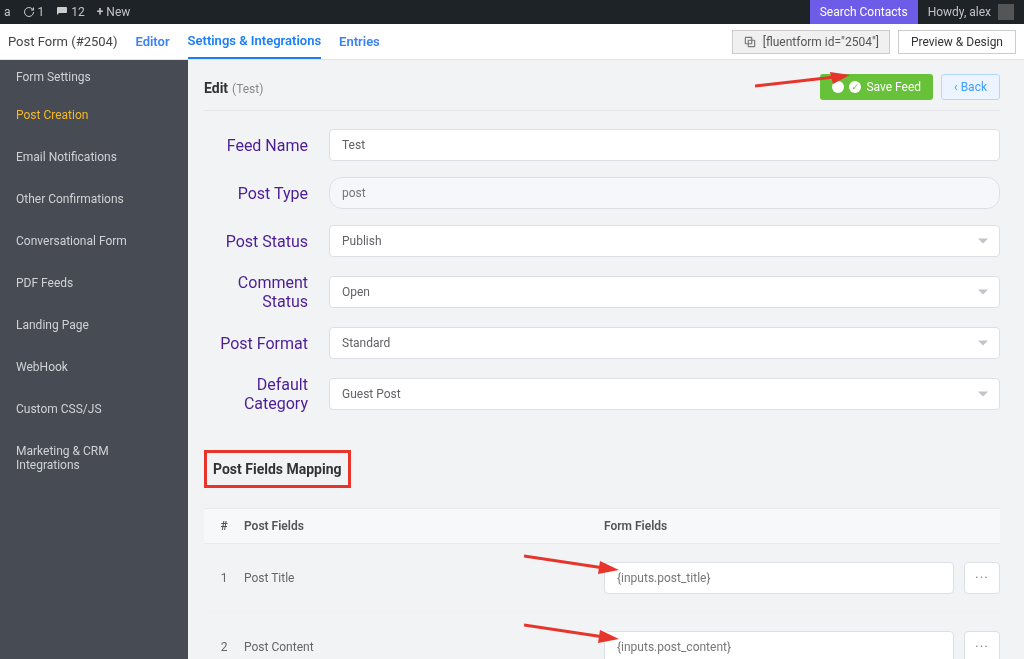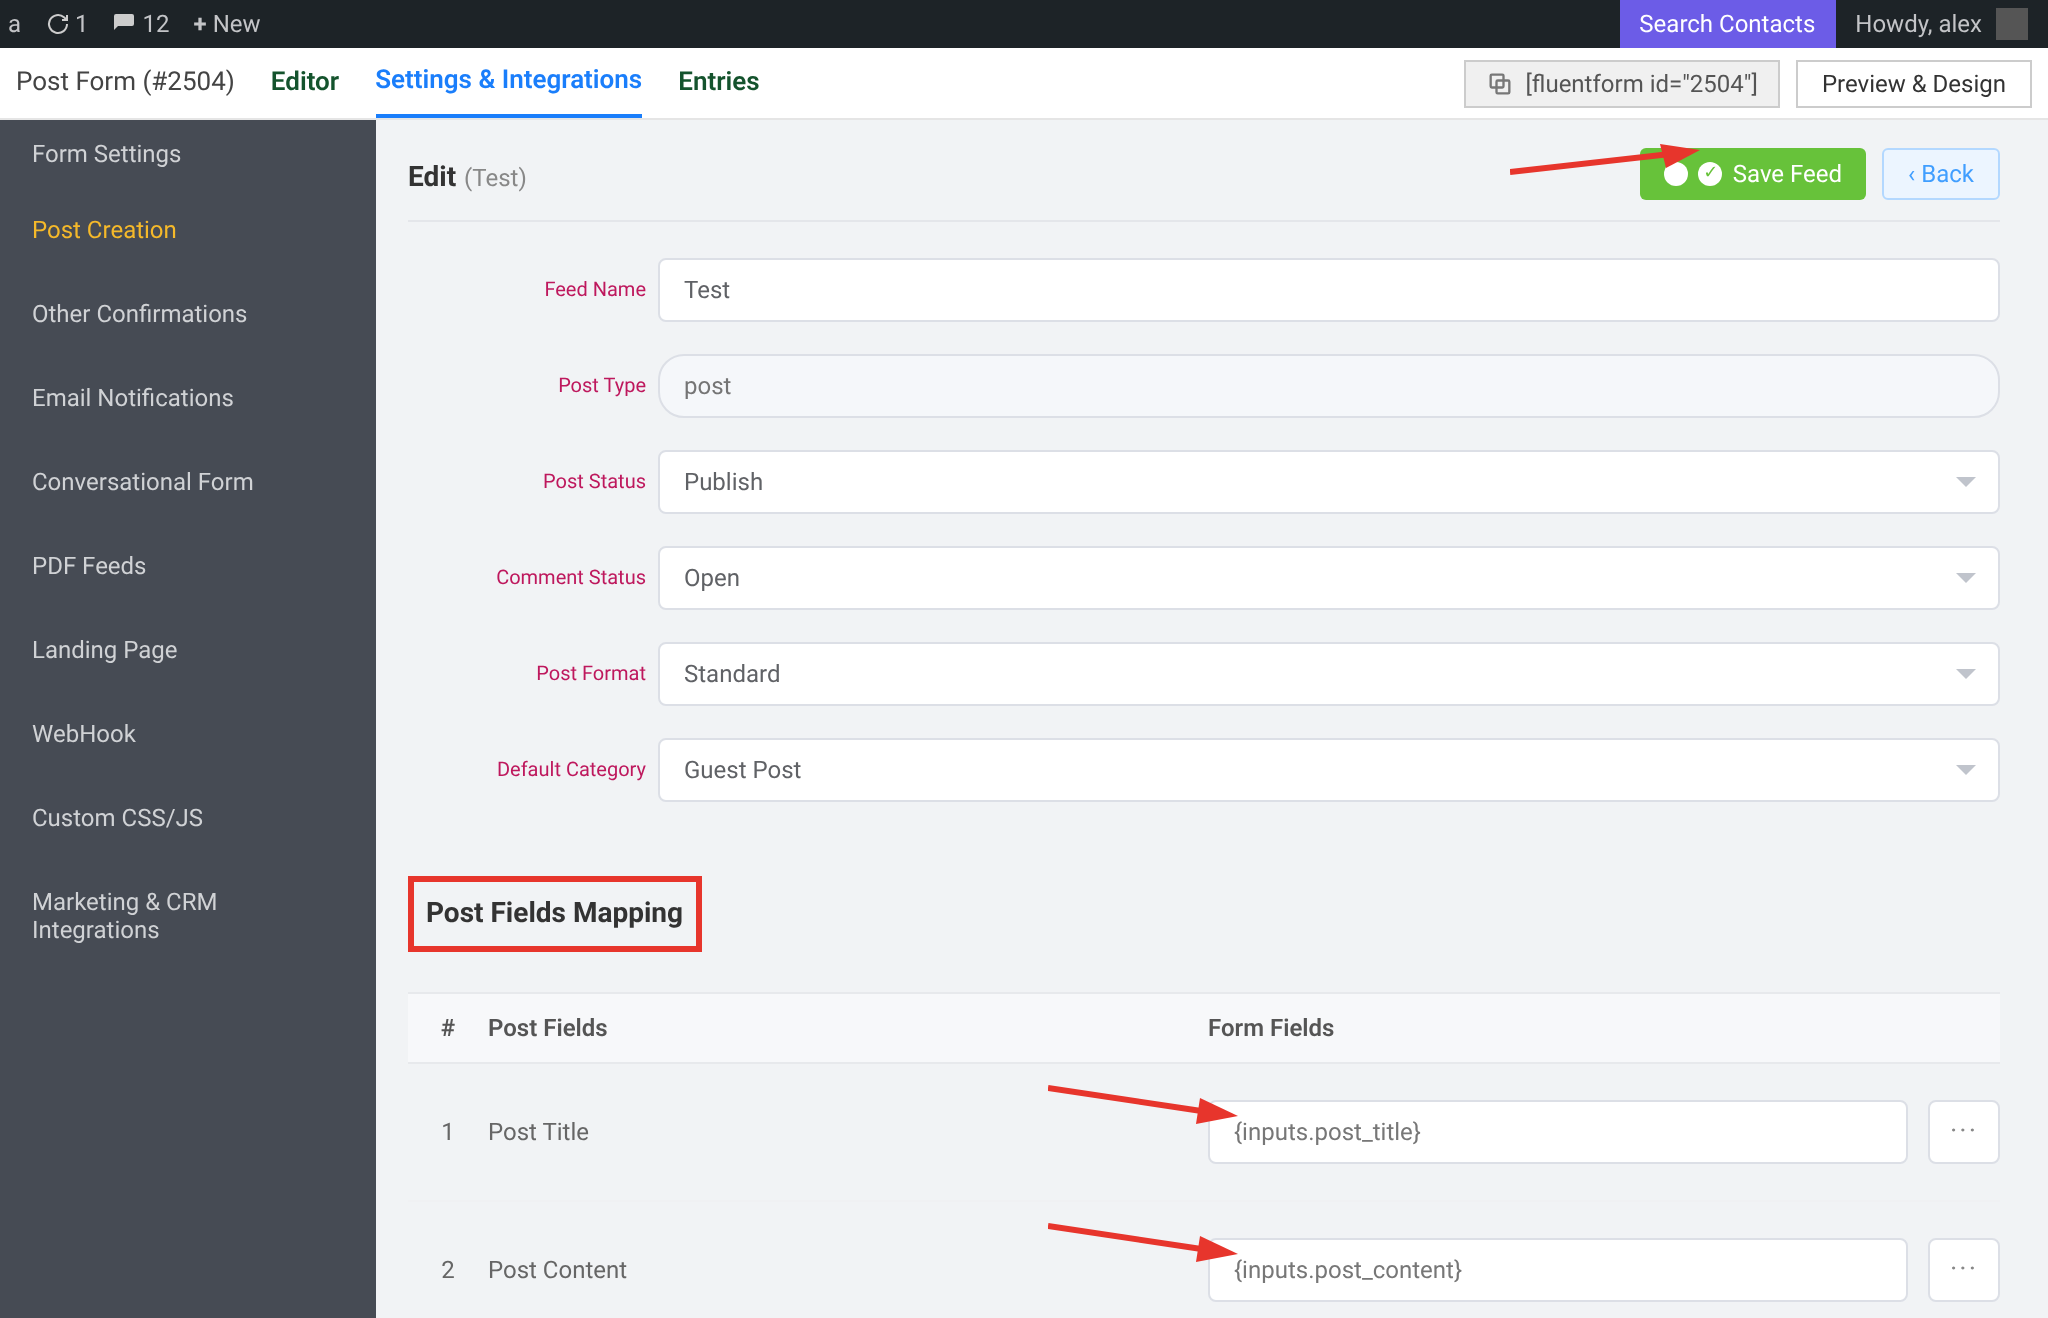--- a/index.html
+++ b/index.html
@@ -7,41 +7,41 @@
 .admin-bar { background: #1d2327; color: #c3c4c7; height: 24px; display: flex; align-items: center; font-size: 12px; justify-content: space-between; padding: 0 0px; }
 .admin-bar-left { display: flex; align-items: center; gap: 12px; padding-left: 4px; }
 .admin-bar-left span, .admin-bar-right span { display: inline-flex; align-items: center; gap: 3px; cursor: pointer; }
 .admin-bar-right { display: flex; align-items: center; gap: 0; height: 100%; }
 .search-contacts { background: #6c5ce7; color: #fff; padding: 0 10px; height: 100%; display: flex; align-items: center; font-size: 12px; }
 .howdy { padding: 0 10px; }
 .avatar-ph { width: 16px; height: 16px; background: #555; margin-left: 4px; }
 .page-header { background: #fff; border-bottom: 1px solid #e5e5e5; height: 36px; display: flex; align-items: center; padding: 0 8px; justify-content: space-between; }
 .page-header-left { display: flex; align-items: center; gap: 18px; font-size: 13px; }
 .page-title { color: #444; }
-.tab-link { color: #14532d; font-weight: 600; cursor: pointer; padding: 9px 0; }
+.tab-link { color: #3b82f6; font-weight: 600; cursor: pointer; padding: 9px 0; }
 .tab-link.active { color: #1a7efb; border-bottom: 2px solid #1a7efb; }
 .page-header-right { display: flex; align-items: center; gap: 8px; }
 .shortcode-btn { background: #f0f0f0; border: 1px solid #ccc; padding: 4px 10px; font-size: 12px; color: #555; display: inline-flex; gap: 6px; align-items: center; cursor: pointer; }
 .preview-btn { background: #fff; border: 1px solid #ccc; padding: 4px 12px; font-size: 12px; color: #333; cursor: pointer; }
 .layout { display: flex; height: calc(100% - 60px); }
 .sidebar { width: 188px; background: #464b54; color: #cfd2d6; display: flex; flex-direction: column; font-size: 12px; }
 .sidebar-item { padding: 14px 16px; cursor: pointer; color: #d0d2d5; }
 .sidebar-item.first { padding-top: 10px; padding-bottom: 10px; }
 .sidebar-item.active { color: #f5b92a; }
 .main { flex: 1; padding: 10px 24px 0 16px; overflow-y: auto; }
 .editor-head { display: flex; align-items: center; justify-content: space-between; padding: 4px 0 10px 0; border-bottom: 1px solid #e4e6ea; margin-bottom: 18px; position: relative; }
 .edit-title { font-size: 14px; font-weight: 700; color: #333; }
 .edit-title-sub { font-weight: 400; color: #888; font-size: 12px; }
 .head-buttons { display: flex; gap: 8px; }
 .save-btn { background: #67c23a; color: #fff; border: none; border-radius: 3px; padding: 5px 12px; font-size: 12px; display: inline-flex; align-items: center; gap: 5px; cursor: pointer; }
 .save-btn::before { content: ""; width: 12px; height: 12px; border-radius: 50%; background: #fff; display: inline-block; position: relative; background-image: radial-gradient(#fff 40%, #fff 40%); }
 .save-check { width: 12px; height: 12px; border-radius: 50%; background: #fff; color: #67c23a; font-size: 9px; display: inline-flex; align-items: center; justify-content: center; line-height: 1; }
 .back-btn { background: #ecf5ff; border: 1px solid #b3d8ff; color: #409eff; border-radius: 3px; padding: 5px 12px; font-size: 12px; cursor: pointer; }
 .form-row { display: flex; align-items: center; margin-bottom: 16px; }
-.form-label { width: 125px; text-align: right; padding-right: 6px; font-size: 10px; color: #be185d; }
+.form-label { width: 125px; text-align: right; padding-right: 21px; font-size: 16px; color: #4c1d95; }
 .form-control { flex: 1; }
 .form-input, .form-select { width: 100%; border: 1px solid #dcdfe6; border-radius: 4px; padding: 8px 12px; font-size: 12px; color: #606266; background: #fff; height: 32px; }
 .form-input[disabled] { background: #f5f7fa; color: #c0c4cc; border-radius: 13px; }
 .form-select { appearance: none; position: relative; }
 .select-wrap { position: relative; flex: 1; }
 .select-wrap::after { content: ""; position: absolute; right: 12px; top: 50%; width: 0; height: 0; border-left: 5px solid transparent; border-right: 5px solid transparent; border-top: 5px solid #c0c4cc; transform: translateY(-50%); pointer-events: none; }
 .section-title { font-size: 14px; font-weight: 700; color: #333; padding: 8px 6px; margin-bottom: 12px; display: inline-block; }
 .section-title.boxed { border: 3px solid #e7352c; margin-top: 21px; }
 .table-head { display: flex; background: #f7f8fa; border-top: 1px solid #e7e9ec; border-bottom: 1px solid #e7e9ec; padding: 10px 0; font-size: 12px; font-weight: 600; color: #555; }
 .col-idx { width: 40px; text-align: center; }
@@ -103,22 +103,22 @@
       <span>[fluentform id="2504"]</span>
     </button>
     <button class="preview-btn">Preview &amp; Design</button>
   </div>
 </div>
 
 <div class="layout">
   <div class="sidebar">
     <div class="sidebar-item first">Form Settings</div>
     <div class="sidebar-item active">Post Creation</div>
+    <div class="sidebar-item">Email Notifications</div>
     <div class="sidebar-item">Other Confirmations</div>
-    <div class="sidebar-item">Email Notifications</div>
     <div class="sidebar-item">Conversational Form</div>
     <div class="sidebar-item">PDF Feeds</div>
     <div class="sidebar-item">Landing Page</div>
     <div class="sidebar-item">WebHook</div>
     <div class="sidebar-item">Custom CSS/JS</div>
     <div class="sidebar-item">Marketing &amp; CRM Integrations</div>
   </div>
 
   <div class="main">
     <div class="editor-head">

